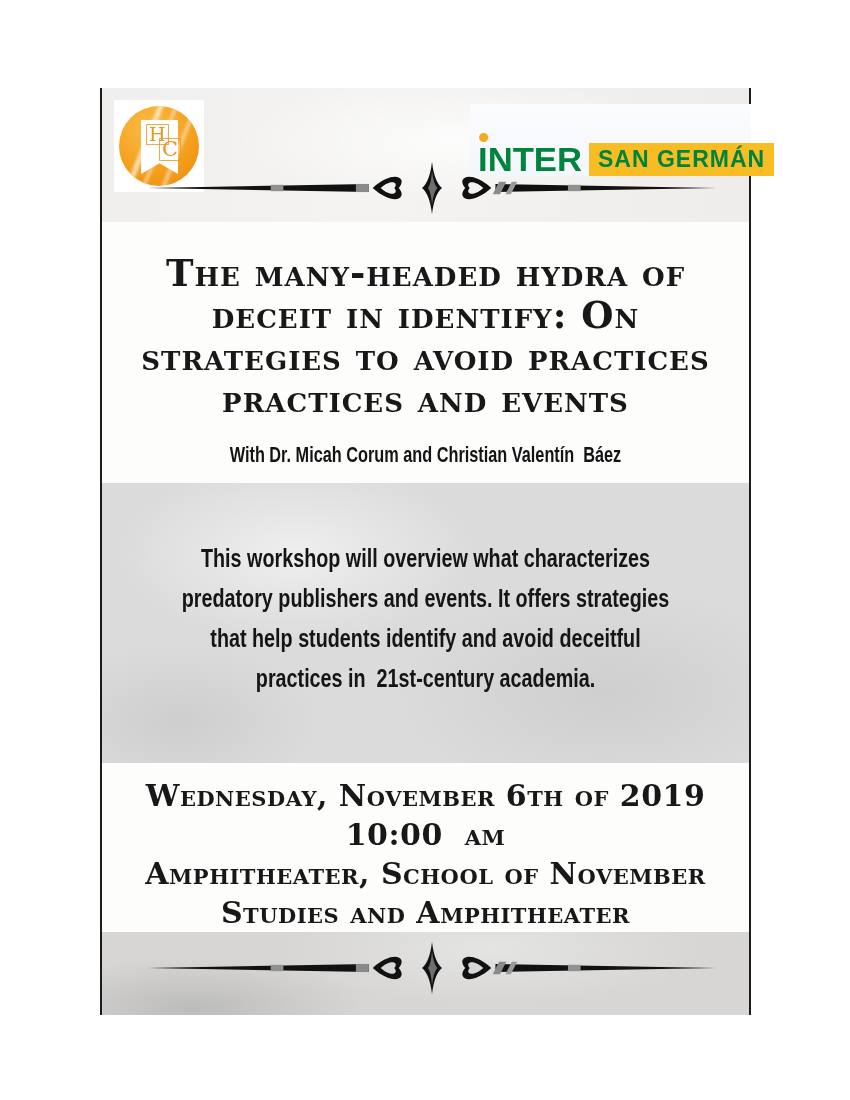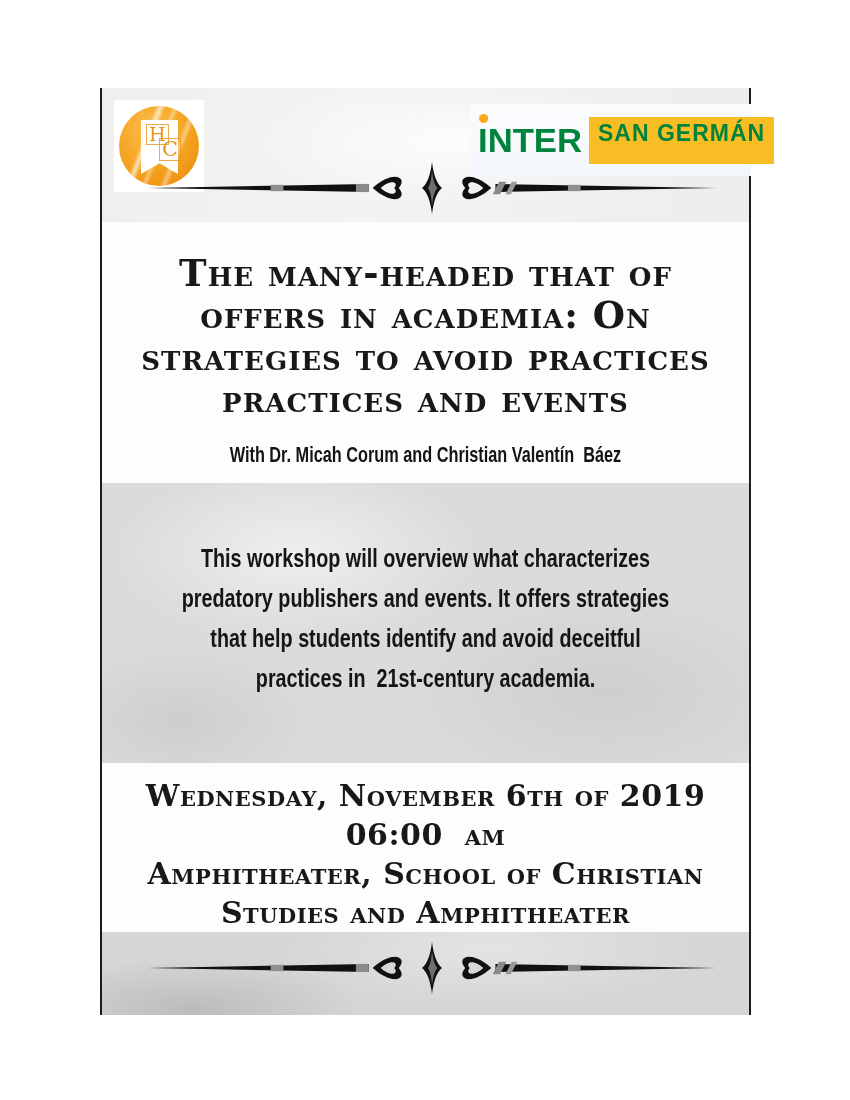--- a/index.html
+++ b/index.html
@@ -43,27 +43,27 @@
   .hc-streak.s3 { left:56px; top:-8px; width:4px; opacity:.7; }
   .hc-banner { position:absolute; left:22px; top:14px; width:37px; height:54px; background:#ffffff;
                clip-path:polygon(0 0, 100% 0, 100% 100%, 50% 80%, 0 100%); }
   .hc-letter { position:absolute; font-family:"DejaVu Serif", serif; color:#e9961d; line-height:1; }
   .hc-letter.h { left:27px; top:18px; font-size:19px; border:1px solid rgba(233,150,29,.8); padding:0 2px; }
   .hc-letter.c { left:40px; top:32px; font-size:21px; border:1px solid rgba(233,150,29,.8); padding:0 2px; }
 
   
   .inter-wrap { position:absolute; left:368px; top:16px; width:281px; height:72px;
                 background:linear-gradient(180deg,#fbfcfe,#f3f6fb);
-                display:flex; align-items:center; justify-content:flex-start; gap:9px; padding-left:8px; }
+                display:flex; align-items:flex-end; justify-content:flex-start; gap:9px; padding-left:8px; }
   .inter-word { position:relative; color:#00843d; font-weight:bold; font-size:34px;
                 letter-spacing:0; line-height:1; transform:scaleX(1.02); transform-origin:left center; }
   .inter-dot { position:absolute; left:1px; top:-9px; width:9px; height:9px; border-radius:50%;
                background:#f9a91c; }
   .campus-box { background:#f8bd25; color:#00843d; font-weight:bold; font-size:23px;
-                letter-spacing:1px; padding:5px 9px 19px 9px; line-height:1; white-space:nowrap; }
+                letter-spacing:1px; padding:5px 9px 5px 9px; line-height:1; white-space:nowrap; }
 
   
   .divider { position:absolute; left:40px; width:580px; height:58px; }
   .divider svg { width:100%; height:100%; display:block; }
   .divider-top { top:71px; }
   .divider-bottom { top:851px; }
   .divider--light .heart-inner { fill:#f2f1ef; }
   .divider--dark  .heart-inner { fill:#d7d6d5; }
 
   
@@ -126,40 +126,40 @@
         <g transform="translate(367,32) rotate(-90) scale(1.15)">
           <path d="M0,16 C-18,-4 -10,-18 0,-9 C10,-18 18,-4 0,16 Z" fill="#111"></path>
           <path class="heart-inner" d="M0,16 C-18,-4 -10,-18 0,-9 C10,-18 18,-4 0,16 Z" transform="scale(0.52)"></path>
         </g>
         <path d="M320,3 Q322.5,25 331,32 Q322.5,39 320,61 Q317.5,39 309,32 Q317.5,25 320,3 Z" fill="#111"></path>
         <path d="M320,13 Q321.5,28 326,32 Q321.5,36 320,51 Q319,36 315.5,32 Q319,28 320,13 Z" fill="#6f6f6f"></path>
       </svg>
     </div>
 
     <div class="title-block">
-      <span class="t-line pre">The many-headed that of</span>
-      <span class="t-line pre">offers in academia: On</span>
+      <span class="t-line pre">The many-headed hydra of</span>
+      <span class="t-line pre">deceit in identify: On</span>
       <span class="t-line pre">strategies to avoid practices</span>
       <span class="t-line pre">practices and events</span>
     </div>
 
     <div class="subtitle pre">With Dr. Micah Corum and Christian Valentín  Báez</div>
 
     <div class="band-gray"></div>
     <div class="desc-block">
       <span class="d-line pre">This workshop will overview what characterizes</span>
       <span class="d-line pre">predatory publishers and events. It offers strategies</span>
       <span class="d-line pre">that help students identify and avoid deceitful</span>
       <span class="d-line pre">practices in  21st-century academia.</span>
     </div>
 
     <div class="event-block">
       <span class="e-line pre">Wednesday, November 6th of 2019</span>
-      <span class="e-line pre">06:00  am</span>
-      <span class="e-line pre">Amphitheater, School of Christian</span>
+      <span class="e-line pre">10:00  am</span>
+      <span class="e-line pre">Amphitheater, School of November</span>
       <span class="e-line pre">Studies and Amphitheater</span>
     </div>
 
     <div class="band-bottom"></div>
     <div class="divider divider-bottom divider--dark">
       <svg viewBox="0 0 640 64" preserveAspectRatio="none" aria-hidden="true">
         <polygon points="6,32 250,27.5 250,36.5" fill="#111"></polygon>
         <polygon points="634,32 390,27.5 390,36.5" fill="#111"></polygon>
         <rect x="142" y="28.5" width="14" height="7" fill="#909090"></rect>
         <rect x="236" y="27.5" width="14" height="9" fill="#8a8a8a"></rect>

